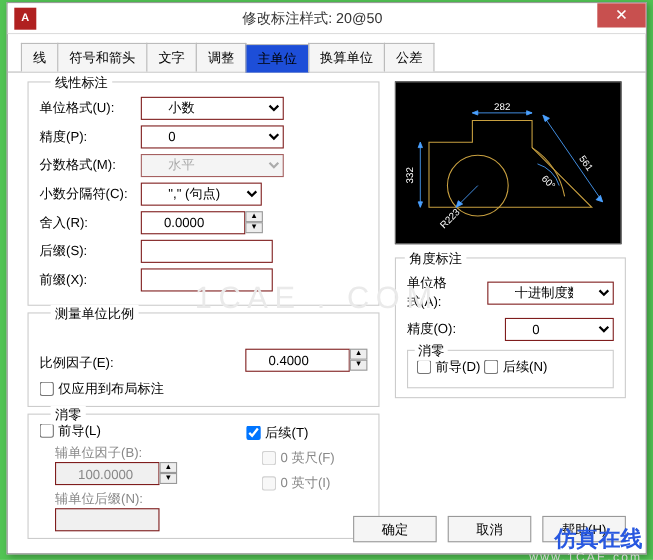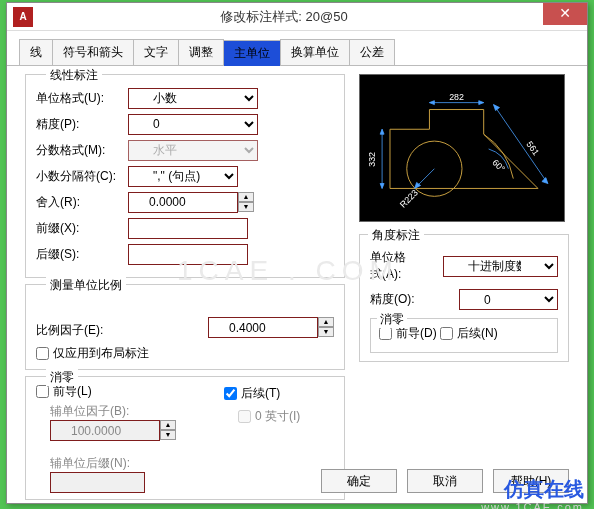--- a/index.html
+++ b/index.html
@@ -18,21 +18,21 @@
 .groupbox { border: 1px solid #ccc; padding: 8px 10px 8px 10px; margin-bottom: 6px; position: relative; }
 .groupbox.tight { padding: 6px 10px; }
 .groupbox .gtitle { position: absolute; top: -8px; left: 20px; background: #fff; padding: 0 4px; }
 .row { display: flex; align-items: center; margin: 4px 0; min-height: 22px; }
 .row label { width: 92px; }
 select, input[type=text] { width: 110px; height: 21px; border: 1px solid #7f1d1d; background: #fff; font-size: 12px; padding: 1px 20px; }
 select.wide { width: 130px; }
 input.wide { width: 120px; }
 select:disabled, input:disabled { background: #f0f0f0; color: #888; }
 .spinwrap { display: inline-flex; }
-.spinwrap input { width: 110px; }
+.spinwrap input { width: 95px; }
 .spinbtns { display: flex; flex-direction: column; }
 .spinbtns span { width: 16px; height: 10px; border: 1px solid #999; background: #eee; font-size: 7px; text-align: center; line-height: 8px; cursor: default; }
 .checkbox { display: inline-flex; align-items: center; gap: 4px; }
 .checkbox input { width: 13px; height: 13px; }
 .preview { width: 206px; height: 148px; background: #000; border: 1px solid #666; position: relative; margin-bottom: 12px; }
 .preview svg { width: 100%; height: 100%; }
 .group2 { border: 1px solid #ccc; padding: 8px 10px; position: relative; }
 .group2 .gtitle { position: absolute; top: -8px; left: 8px; background: #fff; padding: 0 4px; }
 .row2 { display: flex; align-items: center; margin: 6px 0; gap: 28px; }
 .row2 label { width: 78px; }
@@ -96,25 +96,25 @@
           <label>舍入(R):</label>
           <div class="spinwrap">
             <input type="text" value="0.0000" style="">
             <div class="spinbtns">
                 <span>▲</span>
                 <span>▼</span>
               </div>
           </div>
         </div>
         <div class="row">
+          <label>后缀(S):</label>
+          <input type="text" class="wide" value="" style="">
+        </div>
+        <div class="row">
           <label>前缀(X):</label>
-          <input type="text" class="wide" value="" style="">
-        </div>
-        <div class="row">
-          <label>后缀(S):</label>
           <input type="text" class="wide" value="" style="">
         </div>
       </div>
 
       <div class="groupbox tight">
         <div class="gtitle">测量单位比例</div>
         <div class="measure-col">
           <div class="measure-left">
             <div class="row">
               <label>比例因子(E):</label>
@@ -144,28 +144,32 @@
             </div>
             <div class="indent">
               <div style="color:#888;">辅单位因子(B):</div>
               <div class="spinwrap">
                 <input type="text" disabled="" value="100.0000" style="">
                 <div class="spinbtns">
                     <span>▲</span>
                     <span>▼</span>
                   </div>
               </div>
-              <div style="color:#888;margin-top:14px;">辅单位后缀(N):</div>
+              <div style="color:#888;margin-top:4px;">辅单位后缀(N):</div>
               <input type="text" disabled="" style="width: 95px;" value="">
             </div>
           </div>
           <div class="zero-right">
             <div class="checkbox" style="margin-bottom:6px;">
               <input type="checkbox" checked="" style="">
               <span>后续(T)</span>
+            </div>
+            <div class="checkbox indent" style="margin-bottom:6px;color:#888;">
+              <input type="checkbox" disabled="" style="">
+              <span>0 英尺(F)</span>
             </div>
             <div class="checkbox indent" style="color:#888;">
               <input type="checkbox" disabled="" style="">
               <span>0 英寸(I)</span>
             </div>
           </div>
         </div>
       </div>
     </div>
 

